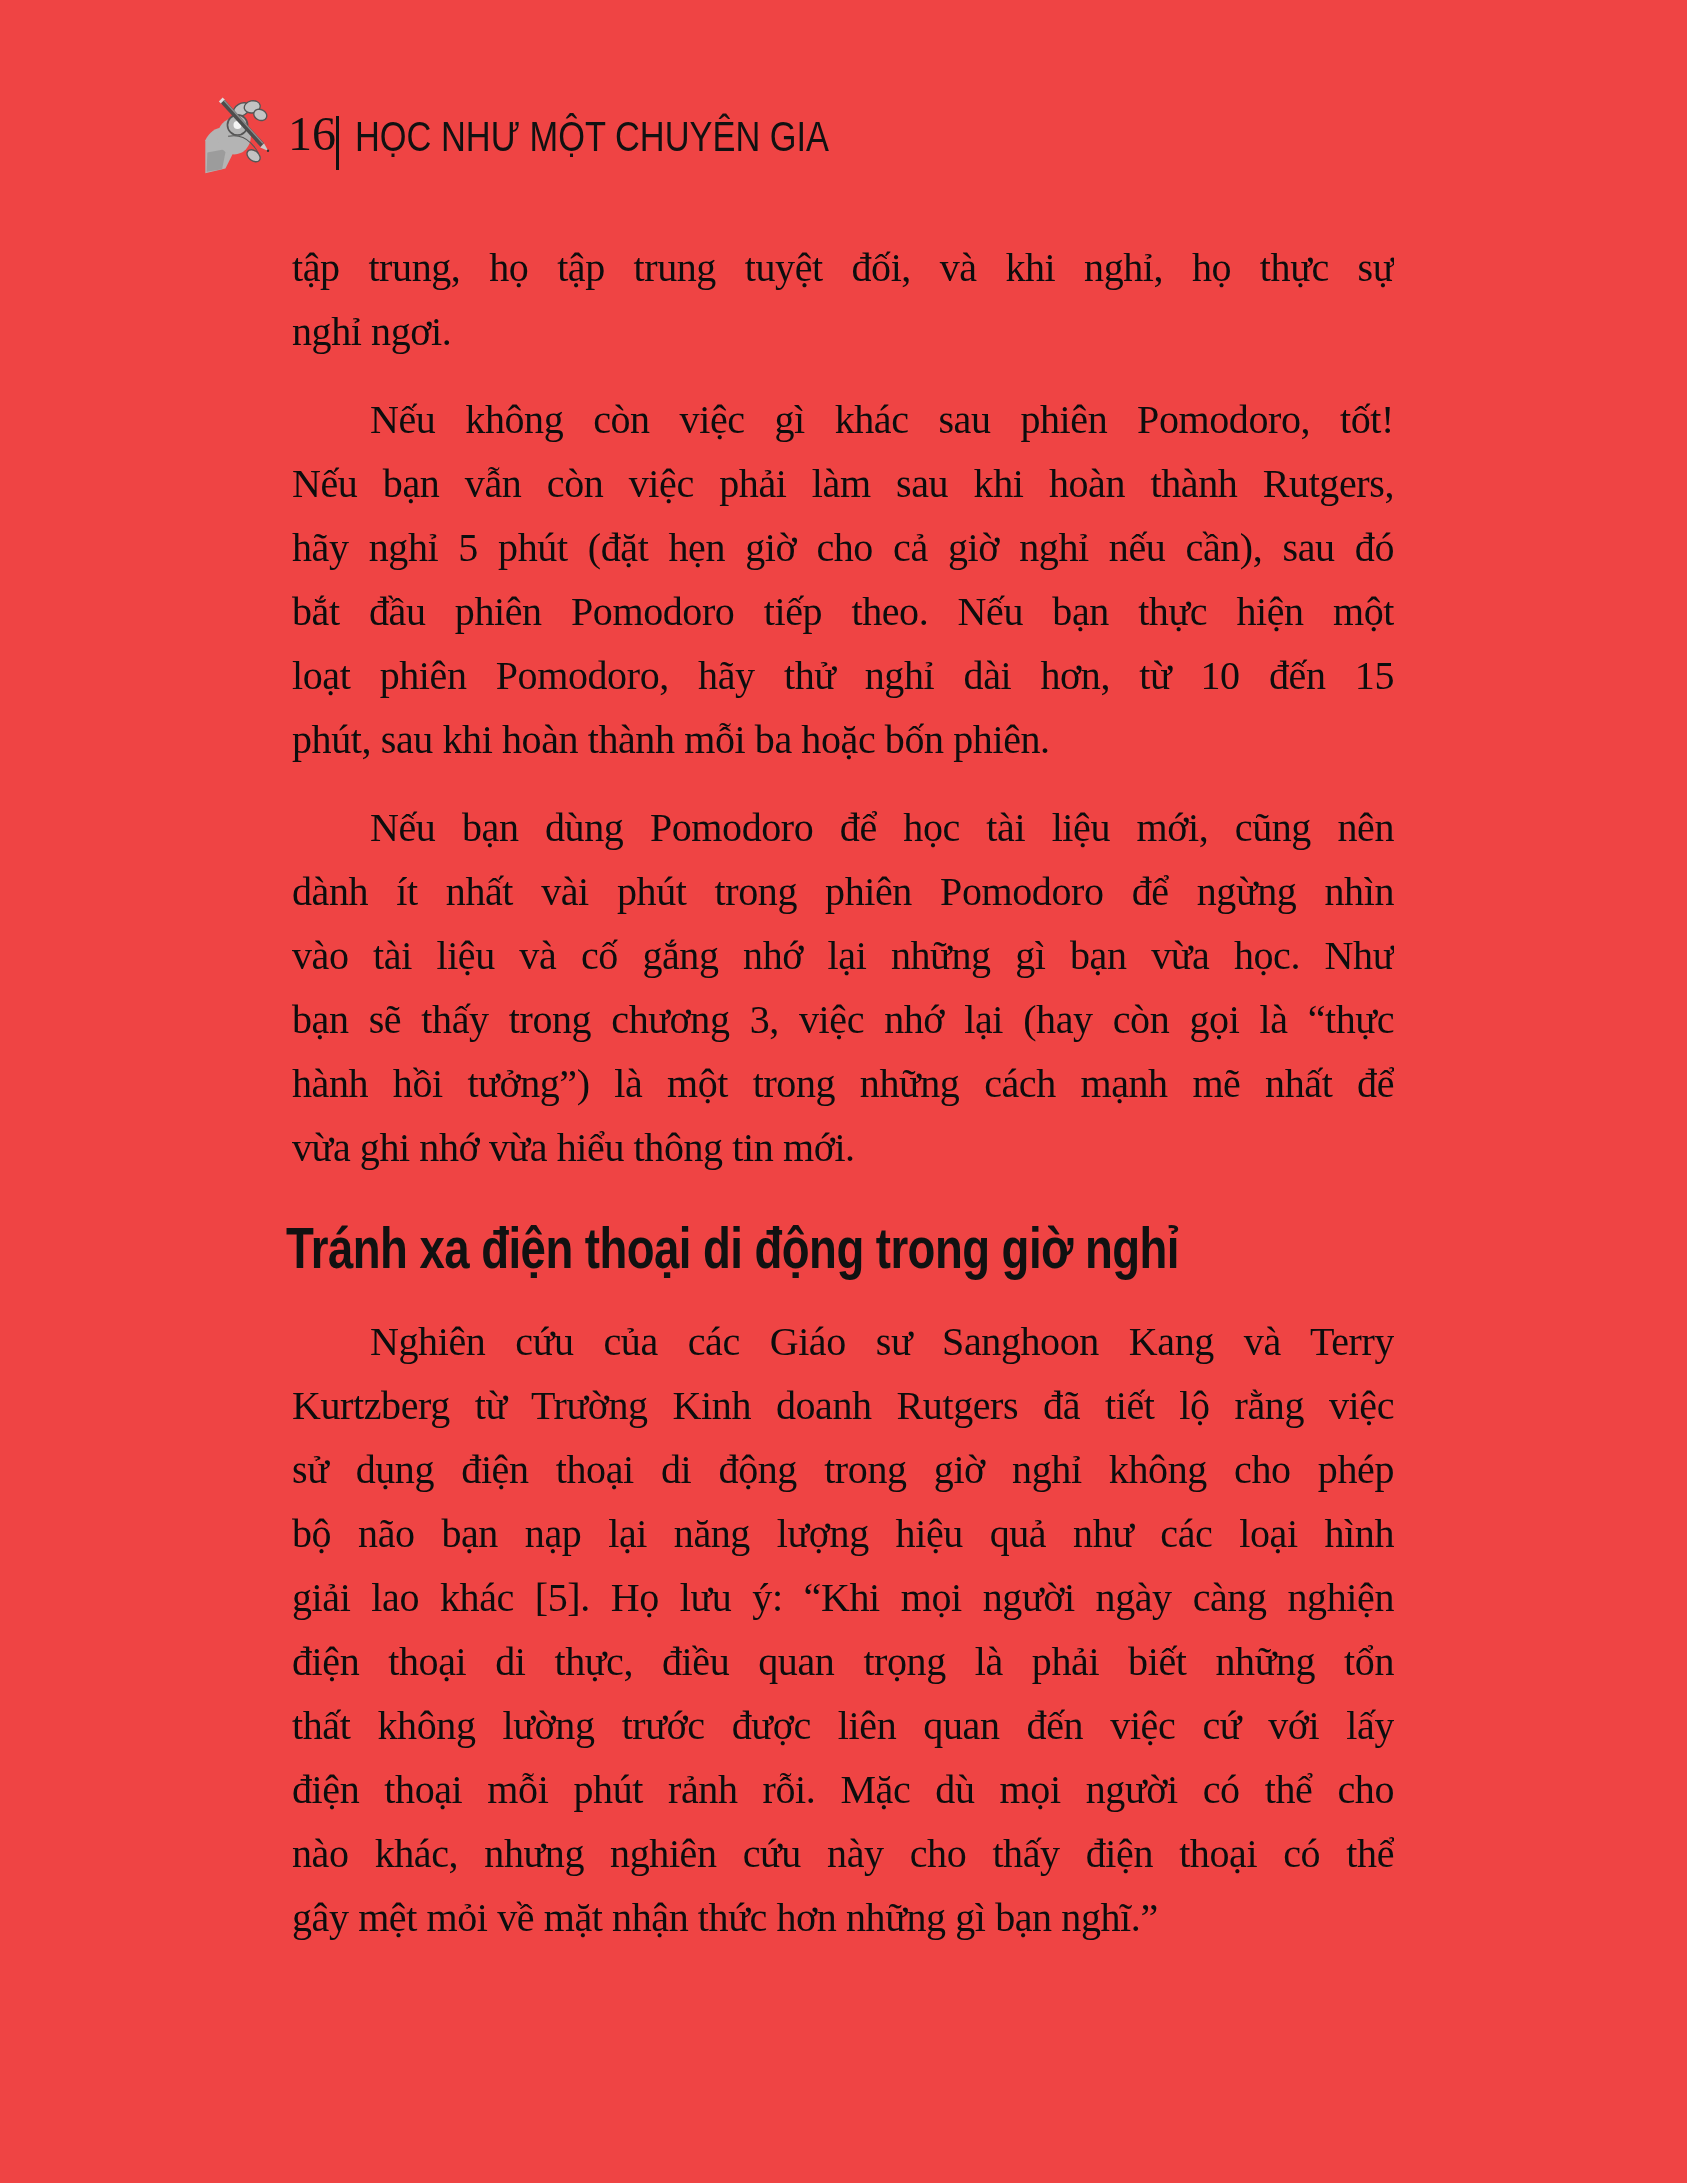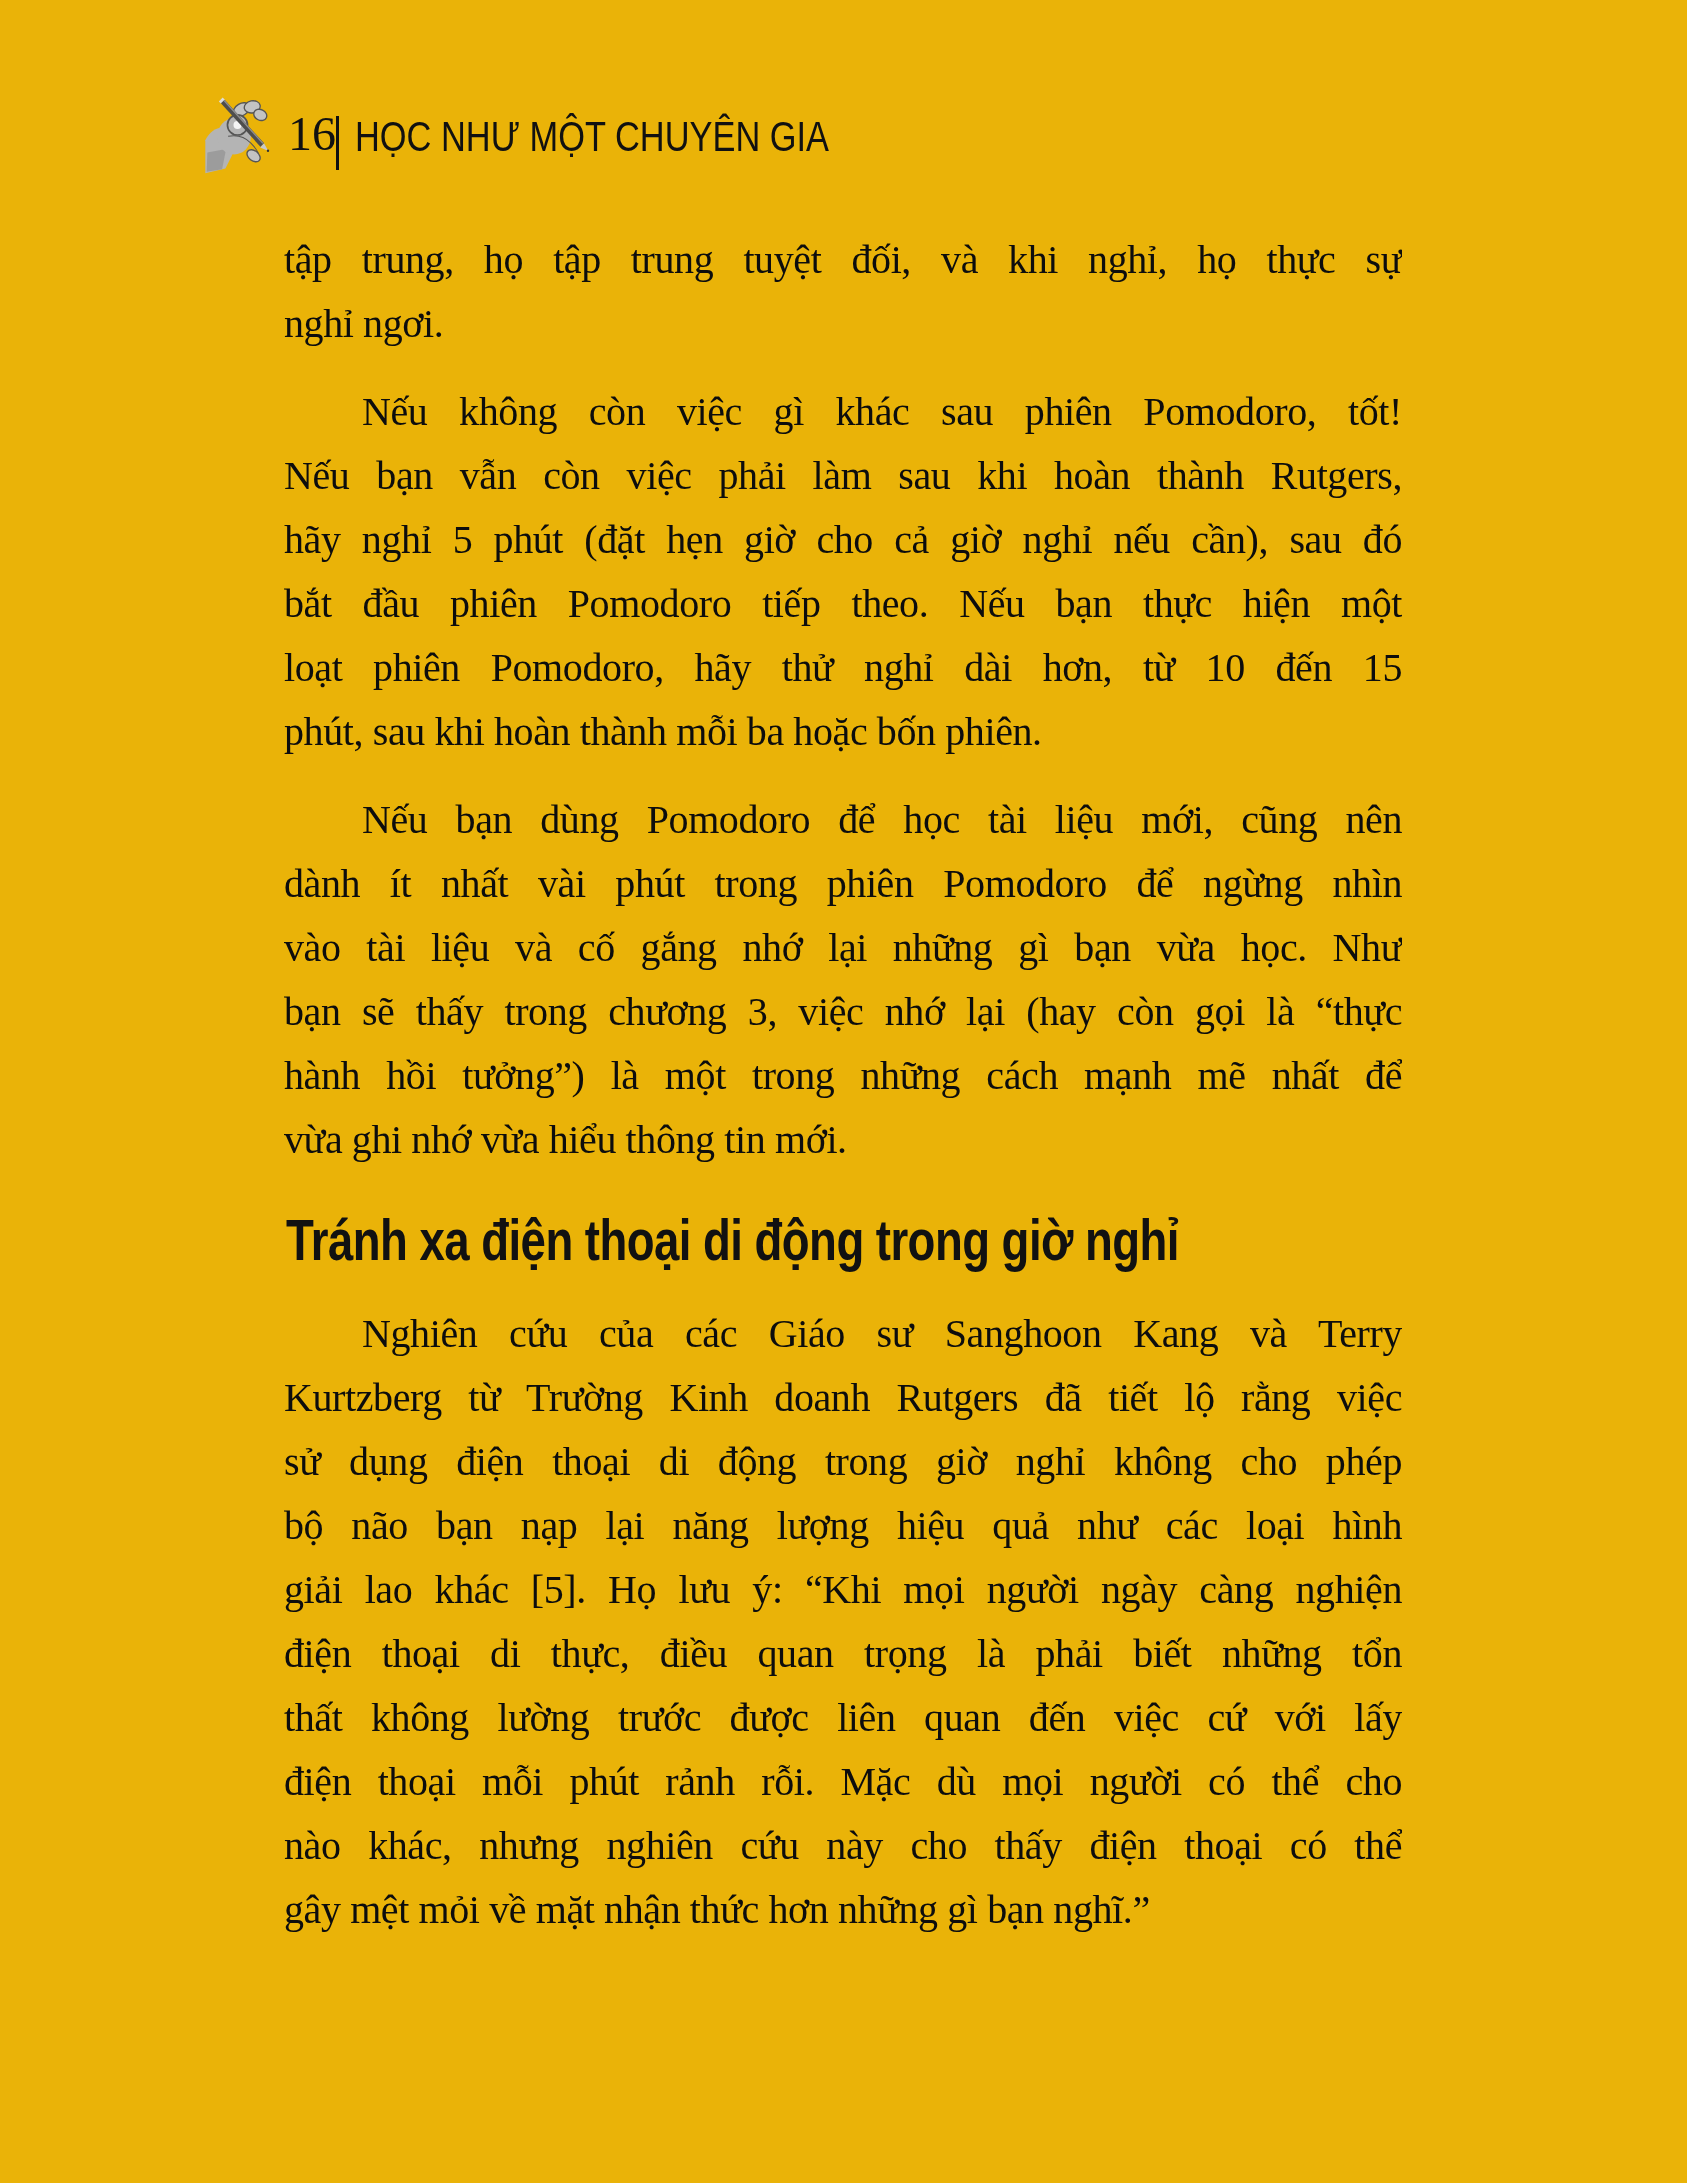--- a/index.html
+++ b/index.html
@@ -4,21 +4,21 @@
 <style>
   html, body {
     margin: 0;
     padding: 0;
     background: #ffffff;
   }
   .page {
     position: relative;
     width: 1687px;
     height: 2183px;
-    background: #eab308;
+    background: #ef4444;
     overflow: hidden;
     font-family: "Liberation Serif", serif;
     color: #0d0d0d;
   }
 
   
   .hand-icon {
     position: absolute;
     left: 204px;
     top: 97px;
@@ -58,21 +58,21 @@
     color: #111;
   }
 
   
   .body-text {
     position: absolute;
     left: 284px;
     top: 228px;
     width: 1118px;
   }
-  .para { margin: 0; }
+  .para { margin: 8px; }
   .para + .para { margin-top: 24px; }
   .line {
     font-size: 40px;
     line-height: 64px;
     height: 64px;
     overflow: hidden;
     letter-spacing: -0.4px;
     text-align: justify;
     text-align-last: justify;
     text-justify: inter-word;

